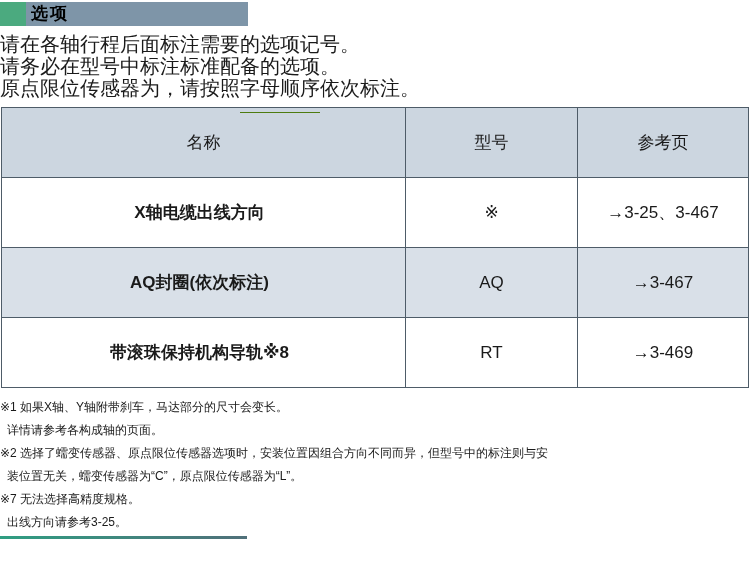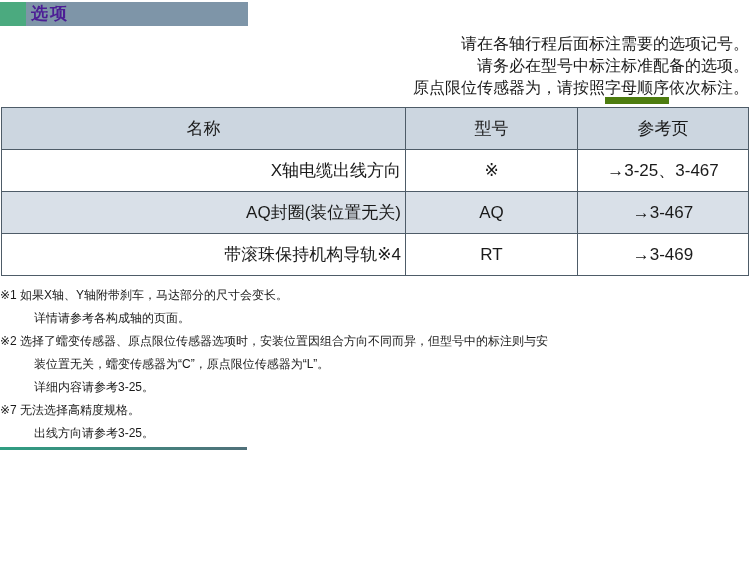--- a/index.html
+++ b/index.html
@@ -8,47 +8,47 @@
     font-family:"Liberation Sans","DejaVu Sans",sans-serif;
     color:#1a1a1a;
   }
   
   .section-header{
     margin-top:2px;width:248px;height:24px;background:#7e95a8;
     display:flex;align-items:center;
   }
   .green-sq{flex:0 0 26px;width:26px;height:24px;background:#4baa7f;}
   .section-title{
-    color:#4c1d95;font-weight:bold;font-size:17px;line-height:24px;
+    color:#000000;font-weight:bold;font-size:17px;line-height:24px;
     margin-left:5px;letter-spacing:2px;
   }
   
-  .intro{margin-top:7px;font-size:16px;line-height:22px;text-align:right;}
+  .intro{margin-top:7px;font-size:20px;line-height:22px;}
   .intro-line{white-space:nowrap;}
-  .u{border-bottom:7px solid #4d7c0f;padding-bottom:1px;}
+  .u{border-bottom:1px solid #4d7c0f;padding-bottom:13px;}
   
   table.options-table{
     border-collapse:collapse;table-layout:fixed;
     width:747px;margin:8px 0 0 1px;
   }
   .options-table th,.options-table td{
-    border:1px solid #4e5c68;height:33px;padding:4px;
+    border:1px solid #4e5c68;height:33px;padding:18px;
     font-size:17px;text-align:center;font-weight:normal;
     overflow:hidden;white-space:nowrap;
   }
   .options-table th{background:#ccd6e0;}
-  .options-table td.name{text-align:right;padding-left:10px;}
+  .options-table td.name{text-align:center;padding-left:10px;font-weight:bold;}
   .options-table tr.alt td{background:#d9e0e8;}
   col.c-name{width:404px;}
   col.c-model{width:172px;}
   col.c-ref{width:171px;}
   
   .footnotes{margin-top:8px;font-size:12px;line-height:23px;}
   .fn{white-space:nowrap;}
-  .fn.ind{padding-left:34px;}
+  .fn.ind{padding-left:7px;}
   
   .teal-line{
     margin-top:2px;width:247px;height:3px;
     background:linear-gradient(to right,#2f9e82,#50707a);
   }
 </style>
 </head>
 <body>
 
 <div class="section-header">
@@ -75,35 +75,34 @@
       <th>参考页</th>
     </tr>
   </thead>
   <tbody>
     <tr>
       <td class="name">X轴电缆出线方向</td>
       <td>※</td>
       <td>→3-25、3-467</td>
     </tr>
     <tr class="alt">
-      <td class="name">AQ封圈(装位置无关)</td>
+      <td class="name">AQ封圈(依次标注)</td>
       <td>AQ</td>
       <td>→3-467</td>
     </tr>
     <tr>
-      <td class="name">带滚珠保持机构导轨※4</td>
+      <td class="name">带滚珠保持机构导轨※8</td>
       <td>RT</td>
       <td>→3-469</td>
     </tr>
   </tbody>
 </table>
 
 <div class="footnotes">
   <div class="fn">※1 如果X轴、Y轴附带刹车，马达部分的尺寸会变长。</div>
   <div class="fn ind">详情请参考各构成轴的页面。</div>
   <div class="fn">※2 选择了蠕变传感器、原点限位传感器选项时，安装位置因组合方向不同而异，但型号中的标注则与安</div>
   <div class="fn ind">装位置无关，蠕变传感器为“C”，原点限位传感器为“L”。</div>
-  <div class="fn ind">详细内容请参考3-25。</div>
   <div class="fn">※7 无法选择高精度规格。</div>
   <div class="fn ind">出线方向请参考3-25。</div>
 </div>
 
 <div class="teal-line"></div>
 
 </body></html>

